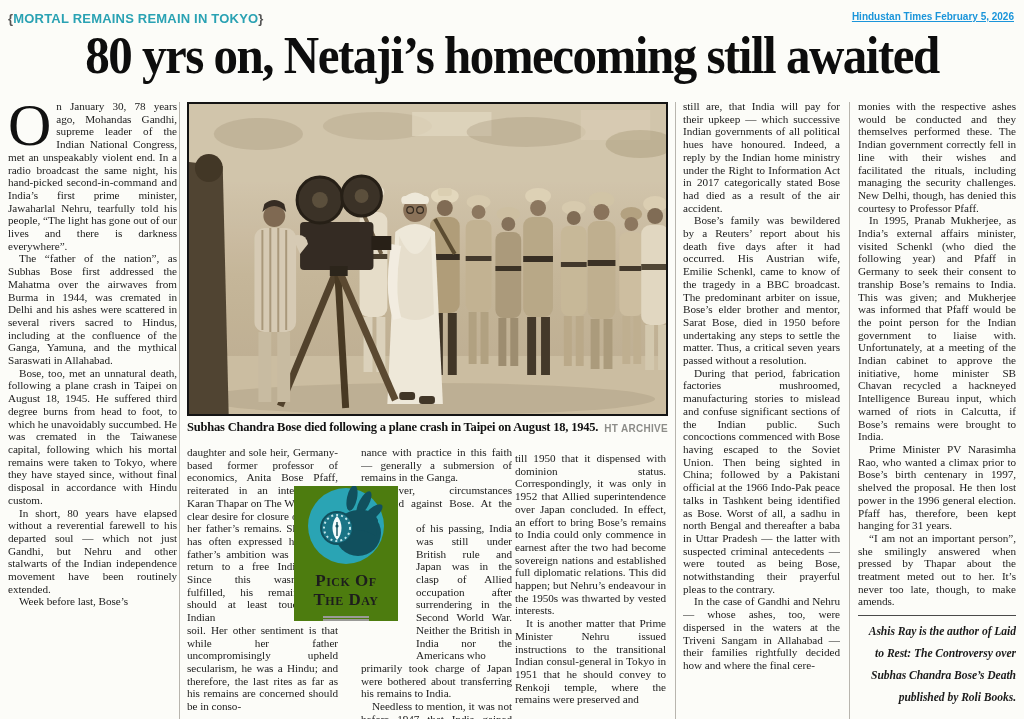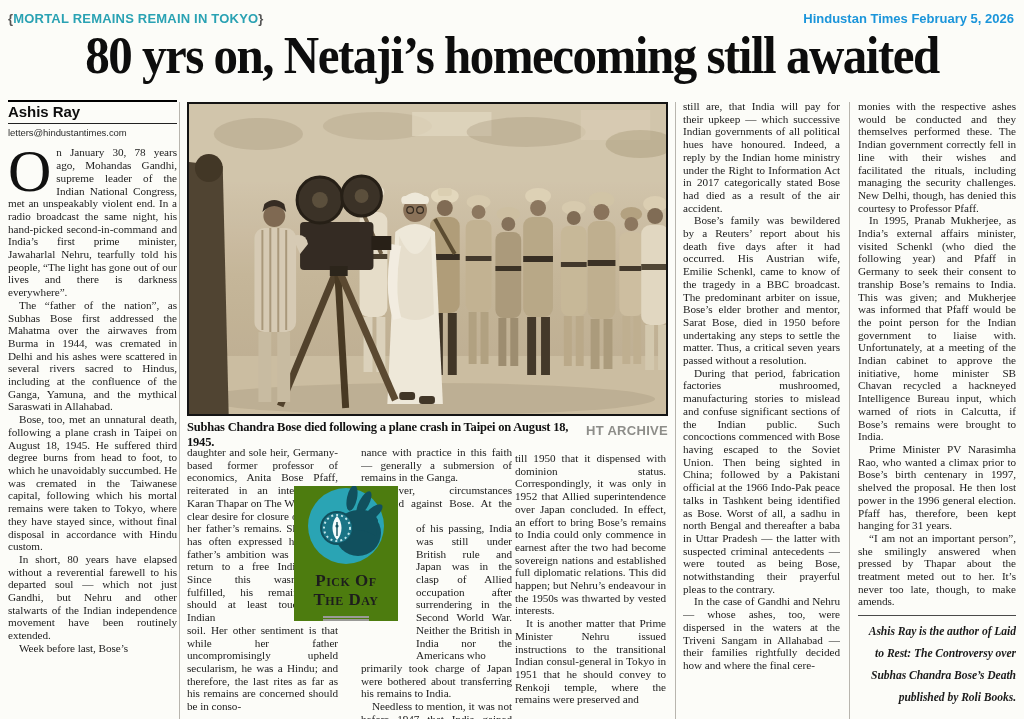--- a/index.html
+++ b/index.html
@@ -12,21 +12,21 @@
   
   .kicker {
     position:absolute; left:8px; top:11px;
     font-family:"Liberation Sans", sans-serif; font-weight:700;
     font-size:13px; letter-spacing:.2px; color:#555;
   }
   .kicker .kick-text { color:#2aa2b3; padding:0 0; }
   .masthead-date {
     position:absolute; right:10px; top:11px;
     font-family:"Liberation Sans", sans-serif; font-weight:700;
-    font-size:13px; color:#1b95da;
+    font-size:10px; color:#1b95da;text-decoration:underline;
   }
   .headline {
     position:absolute; left:0; right:0; top:30px; text-align:center;
     font-family:"Liberation Serif", serif; font-weight:700;
     font-size:49px; line-height:1.02; letter-spacing:-1.5px; color:#0d0d0d;
     transform:scaleY(1.06); transform-origin:top center; white-space:nowrap;
   }
   
   .vrule { position:absolute; top:102px; bottom:0; width:1px; background:#b8b5ae; }
   
@@ -46,21 +46,21 @@
   .byline { border-top:2px solid #000; padding-top:4px; margin-bottom:7px; }
   .byline-name { font-family:"Liberation Sans", sans-serif; font-weight:700; font-size:15px; color:#0e0e0e; }
   .byline-rule { border-top:1px solid #222; margin:4px 0 3px; }
   .byline-email { font-family:"Liberation Sans", sans-serif; font-size:9.5px; color:#2c2c2c; }
   
   .photo-block { position:absolute; left:187px; top:102px; width:481px; }
   .photo-frame { border:2px solid #141414; height:314px; background:#c9bda4; }
   .photo-frame svg { display:block; }
   .caption-row { display:flex; justify-content:space-between; align-items:flex-start; margin-top:4px; }
   .caption { font-family:"Liberation Serif", serif; font-weight:700; font-size:12.5px; letter-spacing:-.2px; color:#111; }
-  .credit { font-family:"Liberation Sans", sans-serif; font-weight:700; font-size:13px; color:#8d8d89; letter-spacing:.3px; margin-top:3px; white-space:nowrap; }
+  .credit { font-family:"Liberation Sans", sans-serif; font-weight:700; font-size:10px; color:#8d8d89; letter-spacing:.3px; margin-top:3px; white-space:nowrap; }
   
   .badge { position:absolute; left:294px; top:486px; width:104px; text-align:center; background:#4d7c0f; }
   .badge-circle { width:80px; height:80px; margin:0 auto; }
   .badge-title {
     margin-top:5px; font-family:"Liberation Serif", serif; font-weight:700;
     font-variant:small-caps; font-size:17px; line-height:1.12;
     letter-spacing:.5px; color:#1d1d1d;
   }
   .badge-divider { width:46px; height:5px; margin:7px auto 0;
     border-top:2px solid #9a9a97; border-bottom:2px solid #9a9a97; }
@@ -77,25 +77,20 @@
   <div class="kicker"><span>{</span><span class="kick-text">MORTAL REMAINS REMAIN IN TOKYO</span><span>}</span></div>
   <div class="masthead-date">Hindustan Times February 5, 2026</div>
 
   <div class="headline">80 yrs on, Netaji’s homecoming still awaited</div>
 
   <div class="vrule" style="left:179px;"></div>
   <div class="vrule" style="left:675px;"></div>
   <div class="vrule" style="left:849px;"></div>
 
   <div class="col" style="left:8px; top:100px; width:169px; height:619px;">
-    <div class="byline">
-      <div class="byline-name">Ashis Ray</div>
-      <div class="byline-rule"></div>
-      <div class="byline-email">letters@hindustantimes.com</div>
-    </div>
     <p class="para"><span class="dropcap">O</span><span>n January 30, 78 years ago, Mohandas Gandhi, supreme leader of the Indian National Congress, met an unspeakably violent end. In a radio broadcast the same night, his hand-picked second-in-command and India’s first prime minister, Jawaharlal Nehru, tearfully told his people, “The light has gone out of our lives and there is darkness everywhere”.</span></p>
     <p class="para indent"><span>The “father of the nation”, as Subhas Bose first addressed the Mahatma over the airwaves from Burma in 1944, was cremated in Delhi and his ashes were scattered in several rivers sacred to Hindus, including at the confluence of the Ganga, Yamuna, and the mythical Saraswati in Allahabad.</span></p>
     <p class="para indent"><span>Bose, too, met an unnatural death, following a plane crash in Taipei on August 18, 1945. He suffered third degree burns from head to foot, to which he unavoidably succumbed. He was cremated in the Taiwanese capital, following which his mortal remains were taken to Tokyo, where they have stayed since, without final disposal in accordance with Hindu custom.</span></p>
     <p class="para indent"><span>In short, 80 years have elapsed without a reverential farewell to his departed soul — which not just Gandhi, but Nehru and other stalwarts of the Indian independence movement have been routinely extended.</span></p>
     <p class="para indent"><span>Week before last, Bose’s</span></p>
   </div>
 
   <div class="photo-block">
     <div class="photo-frame">
       <svg viewBox="0 0 481 310" width="477" height="310" preserveAspectRatio="none" role="img">

